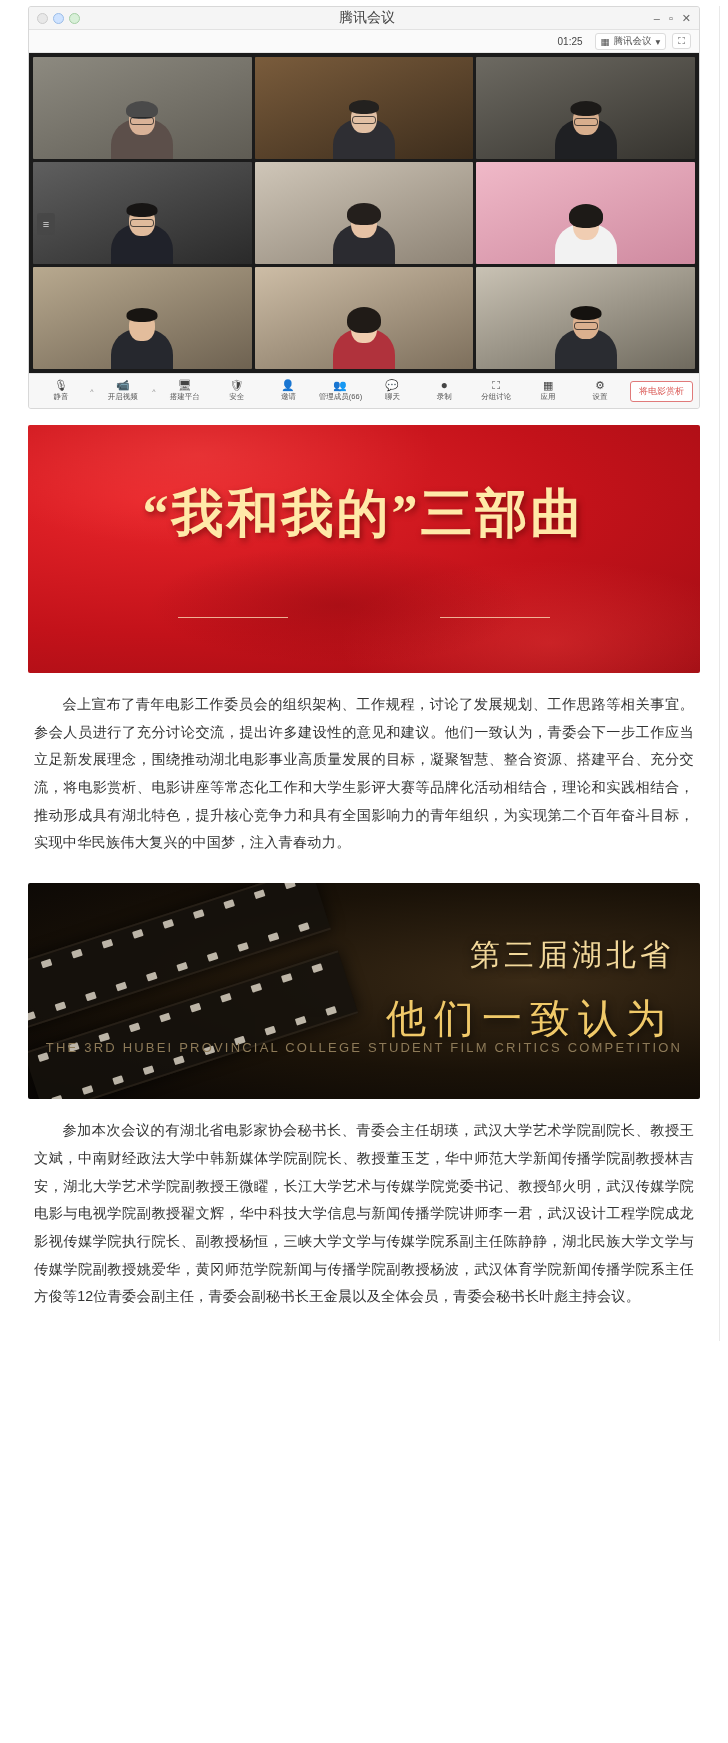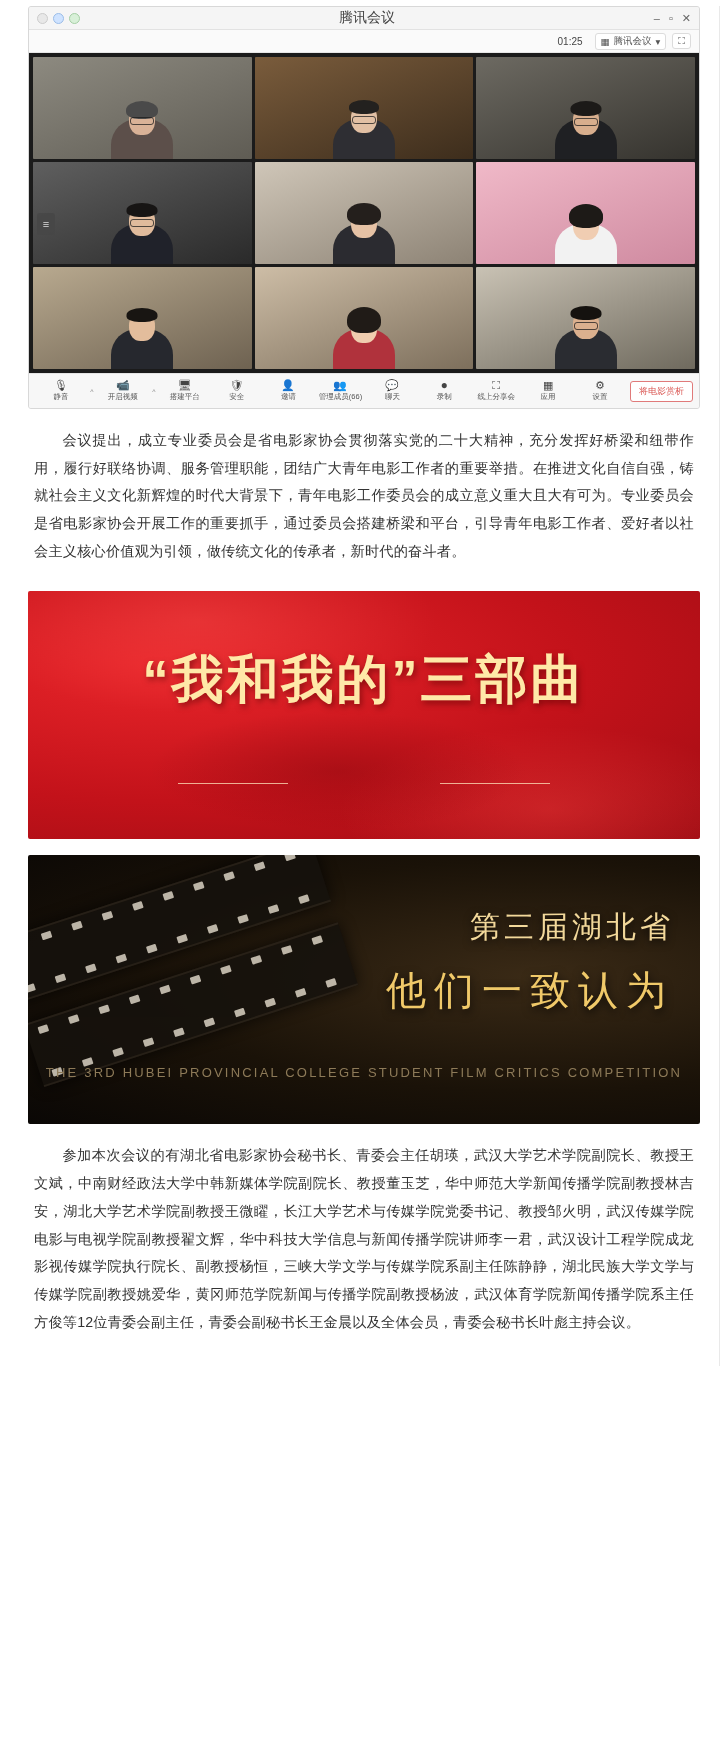--- a/index.html
+++ b/index.html
@@ -74,34 +74,34 @@
   
   .banner-red{
     margin:16px 28px 4px 28px;height:248px;border-radius:2px;position:relative;overflow:hidden;
     background:
       radial-gradient(ellipse at 20% 30%, #e8252a 0%, #c3121a 55%, #9e0c13 100%),
       linear-gradient(135deg,#d81b22,#a00e15);
   }
   .banner-red .swoosh{position:absolute;border-radius:50%;opacity:.33;}
   .banner-red .title{
     position:absolute;left:0;right:0;top:54px;text-align:center;
-    font-family:Liberation Sans, sans-serif;
+    font-family:Liberation Serif, serif;
     font-size:52px;font-weight:bold;color:#ffe9a8;
     text-shadow:2px 3px 6px rgba(80,0,0,.55);
     letter-spacing:3px;
   }
   .banner-red .sub{
     position:absolute;left:0;right:0;top:180px;text-align:center;
     font-size:19px;color:#ffeccc;letter-spacing:8px;
   }
   .banner-red .rule{position:absolute;top:192px;height:1px;background:rgba(255,230,190,.75);width:110px;}
 
   
   .banner-dark{
-    margin:16px 28px 4px 28px;height:269px;border-radius:2px;position:relative;overflow:hidden;
+    margin:16px 28px 4px 28px;height:216px;border-radius:2px;position:relative;overflow:hidden;
     background:radial-gradient(ellipse at 75% 45%, #3a2a16 0%, #1a1208 55%, #0a0705 100%);
   }
   .film{position:absolute;left:-10px;top:10px;width:330px;height:230px;transform:rotate(-18deg);opacity:.85;}
   .film .strip{position:absolute;left:0;top:0;width:100%;height:62px;background:#16120d;border-top:2px solid #2a231a;border-bottom:2px solid #2a231a;box-shadow:0 0 16px rgba(0,0,0,.8);}
   .film .perf{position:absolute;width:10px;height:7px;background:#d9d2c4;border-radius:1px;}
   .dk-t1{position:absolute;right:26px;top:52px;font-family:"DejaVu Serif","Liberation Serif",serif;font-size:30px;color:#f2d89a;letter-spacing:4px;text-shadow:0 2px 8px rgba(0,0,0,.8);}
   .dk-t2{position:absolute;right:26px;top:108px;font-family:"DejaVu Serif","Liberation Serif",serif;font-size:40px;color:#f0c969;letter-spacing:8px;text-shadow:0 3px 10px rgba(0,0,0,.85);}
   .dk-t3{position:absolute;left:0;right:0;bottom:44px;text-align:center;font-size:13px;color:#8d7a58;letter-spacing:2.2px;}
 </style>
 </head>
@@ -273,47 +273,47 @@
         <div class="tool">
           <span class="ic">💬</span>
           <span>聊天</span>
         </div>
         <div class="tool">
           <span class="ic">⏺</span>
           <span>录制</span>
         </div>
         <div class="tool">
           <span class="ic">⛶</span>
-          <span>线上分享会</span>
+          <span>分组讨论</span>
         </div>
         <div class="tool">
           <span class="ic">▦</span>
           <span>应用</span>
         </div>
         <div class="tool">
           <span class="ic">⚙</span>
           <span>设置</span>
         </div>
         <div class="endbtn">将电影赏析</div>
       </div>
 
     </div>
   </div>
 
-  <p class="para">会议提出，成立专业委员会是省电影家协会贯彻落实党的二十大精神，充分发挥好桥梁和纽带作用，履行好联络协调、服务管理职能，团结广大青年电影工作者的重要举措。在推进文化自信自强，铸就社会主义文化新辉煌的时代大背景下，青年电影工作委员会的成立意义重大且大有可为。专业委员会是省电影家协会开展工作的重要抓手，通过委员会搭建桥梁和平台，引导青年电影工作者、爱好者以社会主义核心价值观为引领，做传统文化的传承者，新时代的奋斗者。</p>
 
   <div class="banner-red">
     <div class="swoosh" style="width:520px;height:200px;left:-90px;top:-70px;background:radial-gradient(ellipse,#ff5a55,transparent 65%);"></div>
     <div class="swoosh" style="width:460px;height:180px;right:-80px;bottom:-60px;background:radial-gradient(ellipse,#ff4a46,transparent 65%);"></div>
     <div class="swoosh" style="width:380px;height:120px;left:120px;top:120px;background:radial-gradient(ellipse,#8f0a10,transparent 70%);opacity:.5;"></div>
     <div class="title">“我和我的”三部曲</div>
     <div class="rule" style="left:150px;"></div>
     <div class="rule" style="right:150px;"></div>
   </div>
 
+  <p class="para">会上宣布了青年电影工作委员会的组织架构、工作规程，讨论了发展规划、工作思路等相关事宜。参会人员进行了充分讨论交流，提出许多建设性的意见和建议。他们一致认为，青委会下一步工作应当立足新发展理念，围绕推动湖北电影事业高质量发展的目标，凝聚智慧、整合资源、搭建平台、充分交流，将电影赏析、电影讲座等常态化工作和大学生影评大赛等品牌化活动相结合，理论和实践相结合，推动形成具有湖北特色，提升核心竞争力和具有全国影响力的青年组织，为实现第二个百年奋斗目标，实现中华民族伟大复兴的中国梦，注入青春动力。</p>
 
   <div class="banner-dark">
     <div class="film">
       <div class="strip" style="top:20px;">
         <div class="perf" style="left:44px;top:5px;"></div>
         <div class="perf" style="left:76px;top:5px;"></div>
           <div class="perf" style="left:108px;top:5px;"></div>
         <div class="perf" style="left:140px;top:5px;"></div>
           <div class="perf" style="left:172px;top:5px;"></div>
         <div class="perf" style="left:204px;top:5px;"></div>

